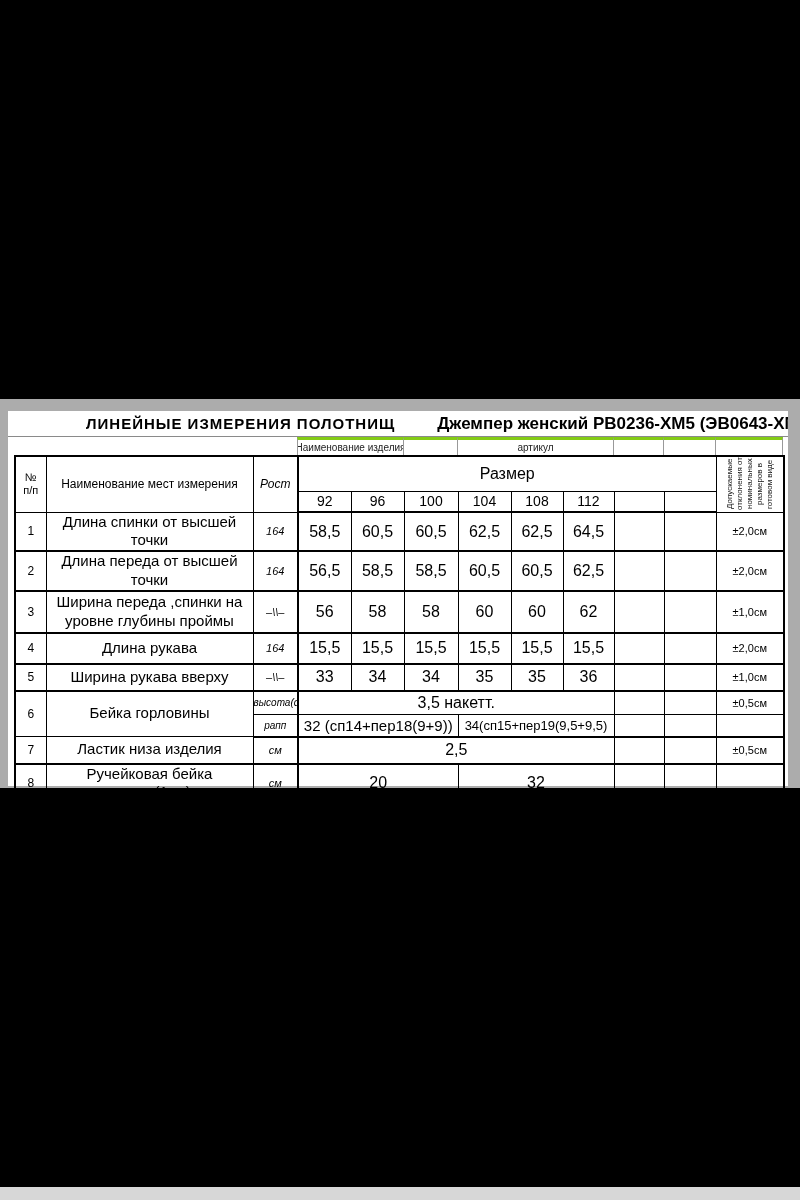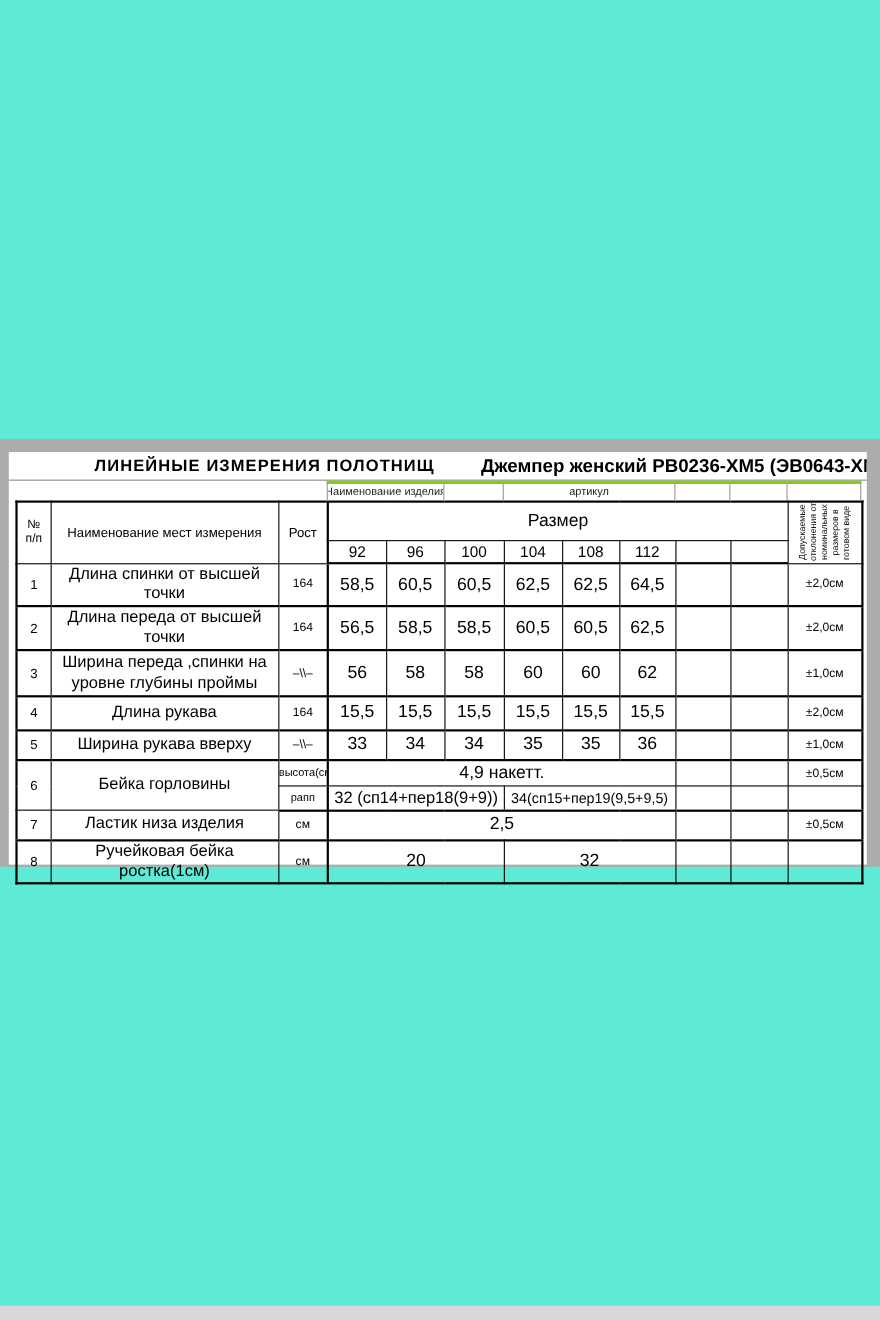--- a/index.html
+++ b/index.html
@@ -1,21 +1,21 @@
 <!DOCTYPE html>
 <html><head>
 <meta charset="utf-8">
 <style>
   html,body{margin:0;padding:0;}
   body{
     width:800px;height:1200px;background:#ffffff;position:relative;
     font-family:"Liberation Sans", sans-serif;color:#000;
     -webkit-font-smoothing:antialiased;
   }
-  .screen{position:absolute;inset:0;background:#5eead4;}
+  .screen{position:absolute;inset:0;background:#000000;}
   .gray-frame{position:absolute;left:0;top:399px;width:800px;height:389px;background:#acacac;}
   .bottom-strip{position:absolute;left:0;top:788px;width:800px;height:13px;background:#d7d7d7;}
   .doc{position:absolute;left:8px;top:12px;right:12px;bottom:2px;background:#ffffff;}
 
   
   .title-row{
     height:25px;display:flex;align-items:center;border-bottom:1px solid #8a8a8a;
     white-space:nowrap;overflow:hidden;
   }
   .title-left{margin-left:78px;font-size:15px;font-weight:600;letter-spacing:1px;}
@@ -35,21 +35,21 @@
   table.meas{
     border-collapse:collapse;table-layout:fixed;margin-left:6px;width:769px;
     border:2px solid #000;
   }
   table.meas th,table.meas td{
     border:1px solid #000;padding:0;overflow:hidden;text-align:center;vertical-align:middle;
     font-weight:normal;box-sizing:border-box;
   }
   
   tr.hvy > th, tr.hvy > td{border-bottom-width:2px;}
-  .bR2{border-right-width:2px !important;}
+  .bR2{border-right-width:2px !important;font-style:italic;}
 
   th.h-num{font-size:11px;line-height:1.2;}
   th.h-name{font-size:12px;}
   th.h-rost{font-size:12px;}
   th.h-size{font-size:16px;}
   th.size{font-size:14px;font-weight:700;}
   th.size span{}
   th.h-tol{vertical-align:middle;}
   .vtext{
     writing-mode:vertical-rl;transform:rotate(180deg);
@@ -197,21 +197,21 @@
             <td class="val">35</td>
             <td class="val">36</td>
             <td></td>
             <td></td>
             <td class="tol">±1,0см</td>
           </tr>
           <tr style="height:24px">
             <td class="num" rowspan="2">6</td>
             <td class="nm" rowspan="2">Бейка горловины</td>
             <td class="rost small bR2">высота(см</td>
-            <td class="val" colspan="6">4,9 накетт.</td>
+            <td class="val" colspan="6">3,5 накетт.</td>
             <td></td>
             <td></td>
             <td class="tol ctr">±0,5см</td>
           </tr>
           <tr class="hvy" style="height:22px">
             <td class="rost small bR2" style="text-align:center">рапп</td>
             <td class="val mid" colspan="3">32 (сп14+пер18(9+9))</td>
             <td class="val midr" colspan="3">34(сп15+пер19(9,5+9,5)</td>
             <td></td>
             <td></td>

